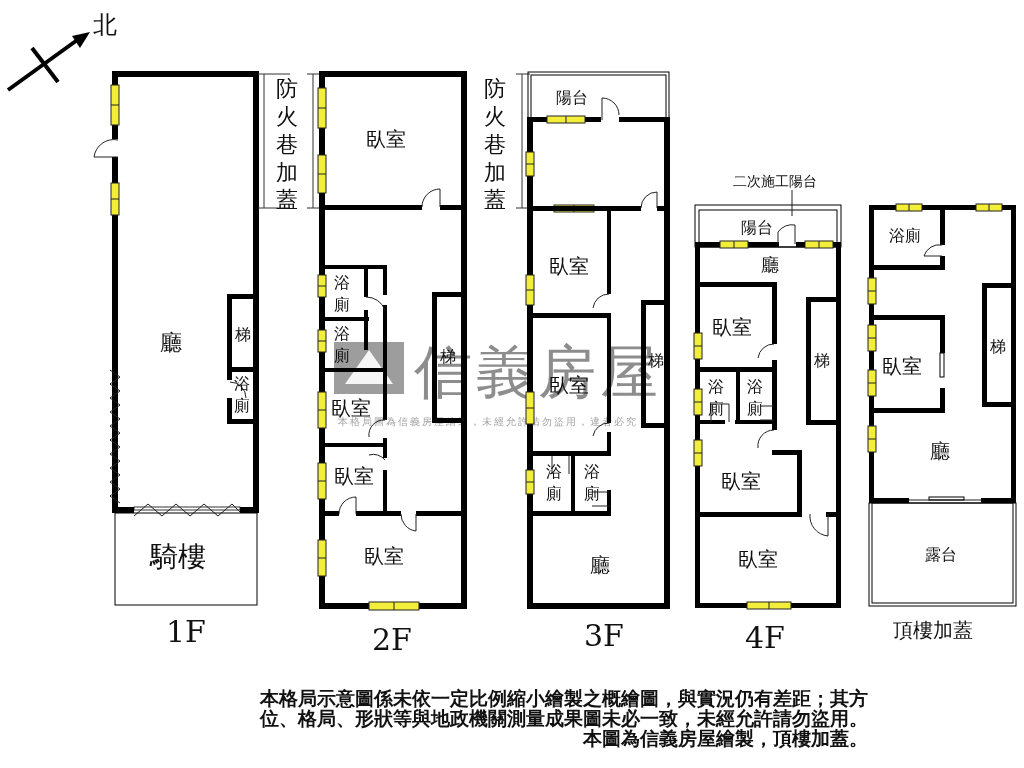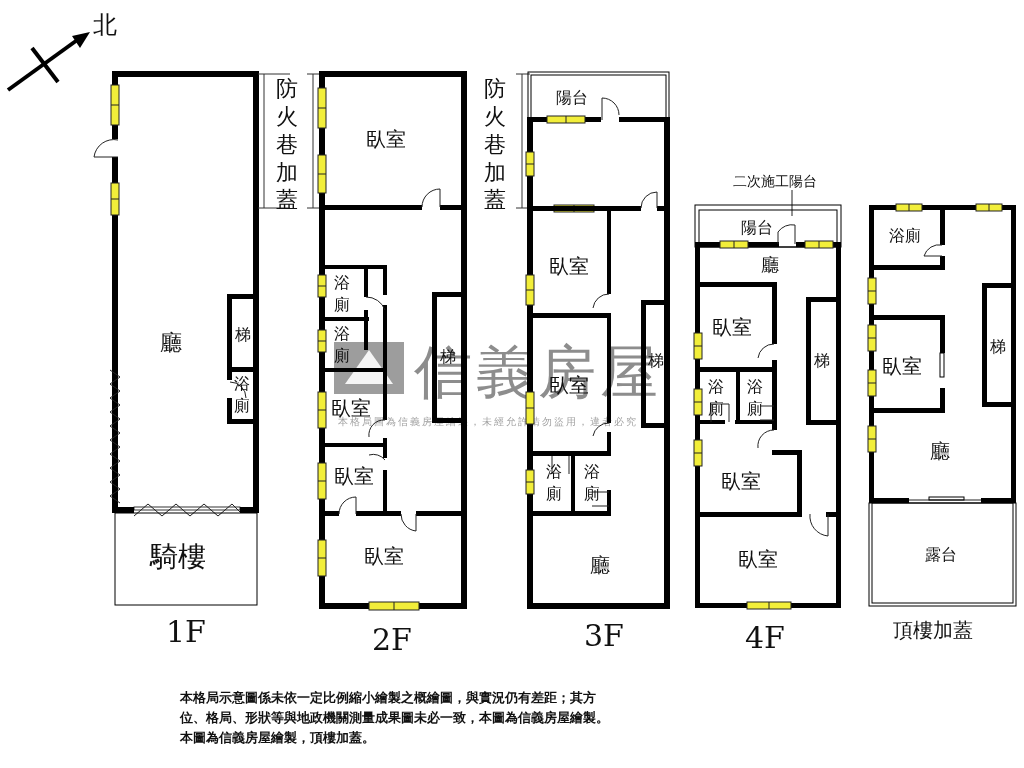--- a/index.html
+++ b/index.html
@@ -5,21 +5,21 @@
   html,body{margin:0;padding:0;background:#ffffff;}
   body{width:1024px;height:768px;position:relative;overflow:hidden;font-family:"DejaVu Serif","Liberation Serif",serif;color:#111;}
   svg{position:absolute;left:0;top:0;}
   .wall{fill:#000;}
   .thin{fill:none;stroke:#000;stroke-width:1;}
   .win{fill:#f2ee3a;stroke:#222;stroke-width:1;}
   .door{fill:none;stroke:#222;stroke-width:1;}
   .lbl{font-family:"DejaVu Serif","Liberation Serif",serif;fill:#111;}
   .wm{font-family:"DejaVu Sans","Liberation Sans",sans-serif;fill:#7a7a7a;opacity:0.85;}
   .wm-small{font-family:"DejaVu Sans","Liberation Sans",sans-serif;fill:#8a8a8a;opacity:0.8;}
-  .disclaimer{position:absolute;left:180px;top:688px;width:680px;font-family:"DejaVu Serif","Liberation Serif",serif;font-size:13px;line-height:20px;font-weight:bold;color:#111;}
+  .disclaimer{position:absolute;left:188px;top:688px;width:680px;font-family:"DejaVu Serif","Liberation Serif",serif;font-size:19px;line-height:20px;font-weight:bold;color:#111;text-align:right;}
   .disclaimer div{white-space:nowrap;}
 </style>
 </head>
 <body>
 
 <svg width="1024" height="768" viewBox="0 0 1024 768">
 
   <g>
     <line x1="8" y1="90" x2="80" y2="38" stroke="#000" stroke-width="4"></line>
     <polygon points="90,32 72,36 80,48" fill="#000"></polygon>
@@ -320,15 +320,15 @@
   <text class="lbl" x="889" y="241" font-size="16">浴廁</text>
   <text class="lbl" x="882" y="373" font-size="20">臥室</text>
   <text class="lbl" x="990" y="352" font-size="16">梯</text>
   <text class="lbl" x="930" y="458" font-size="20">廳</text>
   <text class="lbl" x="925" y="560" font-size="16">露台</text>
   <text class="lbl" x="893" y="637" font-size="20">頂樓加蓋</text>
 </svg>
 
 <div class="disclaimer">
   <div>本格局示意圖係未依一定比例縮小繪製之概繪圖，與實況仍有差距；其方</div>
-  <div>位、格局、形狀等與地政機關測量成果圖未必一致，本圖為信義房屋繪製。</div>
+  <div>位、格局、形狀等與地政機關測量成果圖未必一致，未經允許請勿盜用。</div>
   <div>本圖為信義房屋繪製，頂樓加蓋。</div>
 </div>
 
 </body></html>

